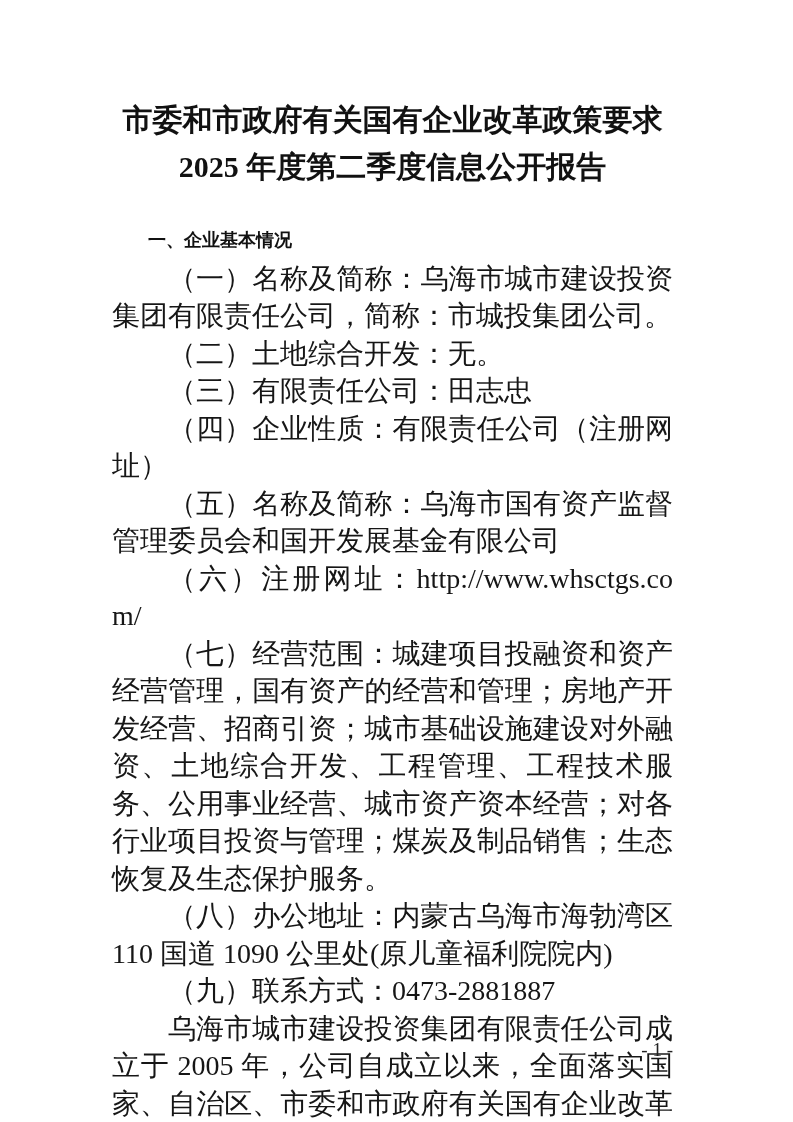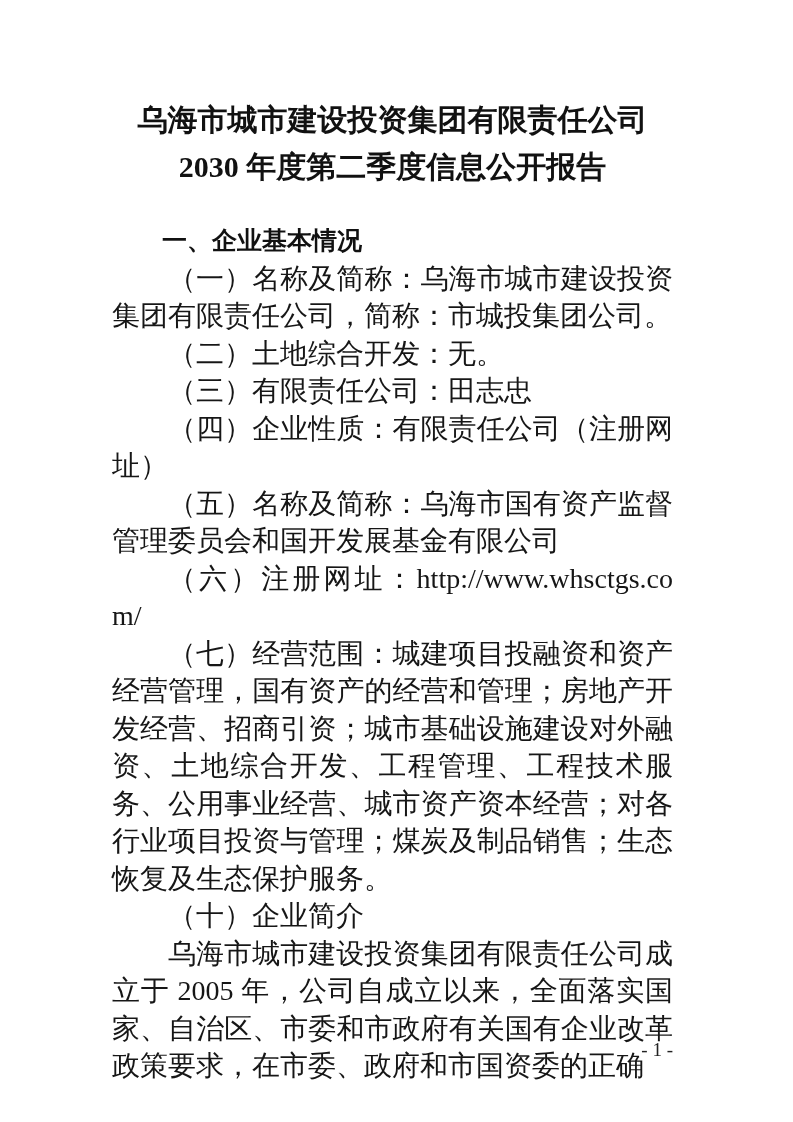--- a/index.html
+++ b/index.html
@@ -33,21 +33,21 @@
     text-align: center;
     line-height: 47px;
     margin: 0;
     color: #111111;
   }
   .doc-title.first {
     margin-top: 96px;
   }
   .section-heading {
     font-family: "Liberation Sans", sans-serif;
-    font-size: 25px;
+    font-size: 18px;
     font-weight: bold;
     line-height: 37.5px;
     margin: 32px 0 0 0;
     text-indent: 2em;
     color: #111111;
   }
   .body-par {
     font-size: 28px;
     line-height: 37.5px;
     margin: 0;
@@ -65,29 +65,30 @@
     line-height: 24px;
     font-family: "Liberation Serif", serif;
     color: #222222;
   }
 </style>
 </head>
 <body>
 
 <div class="page">
   <div class="content">
-    <h1 class="doc-title first">乌海市城市建设投资集团有限责任公司</h1>
-    <h1 class="doc-title">2030 年度第二季度信息公开报告</h1>
+    <h1 class="doc-title first">市委和市政府有关国有企业改革政策要求</h1>
+    <h1 class="doc-title">2025 年度第二季度信息公开报告</h1>
     <h2 class="section-heading">一、企业基本情况</h2>
     <div>
         <p class="body-par">（一）名称及简称：乌海市城市建设投资集团有限责任公司，简称：市城投集团公司。</p>
         <p class="body-par">（二）土地综合开发：无。</p>
         <p class="body-par">（三）有限责任公司：田志忠</p>
         <p class="body-par">（四）企业性质：有限责任公司（注册网址）</p>
         <p class="body-par">（五）名称及简称：乌海市国有资产监督管理委员会和国开发展基金有限公司</p>
         <p class="body-par">（六）注册网址：http://www.whsctgs.com/</p>
         <p class="body-par">（七）经营范围：城建项目投融资和资产经营管理，国有资产的经营和管理；房地产开发经营、招商引资；城市基础设施建设对外融资、土地综合开发、工程管理、工程技术服务、公用事业经营、城市资产资本经营；对各行业项目投资与管理；煤炭及制品销售；生态恢复及生态保护服务。</p>
-        <p class="body-par">（十）企业简介</p>
+        <p class="body-par">（八）办公地址：内蒙古乌海市海勃湾区 110 国道 1090 公里处(原儿童福利院院内)</p>
+        <p class="body-par">（九）联系方式：0473-2881887</p>
         <p class="body-par">乌海市城市建设投资集团有限责任公司成立于 2005 年，公司自成立以来，全面落实国家、自治区、市委和市政府有关国有企业改革政策要求，在市委、政府和市国资委的正确</p>
       </div>
   </div>
   <div class="page-footer">- 1 -</div>
 </div>
 
 </body></html>

